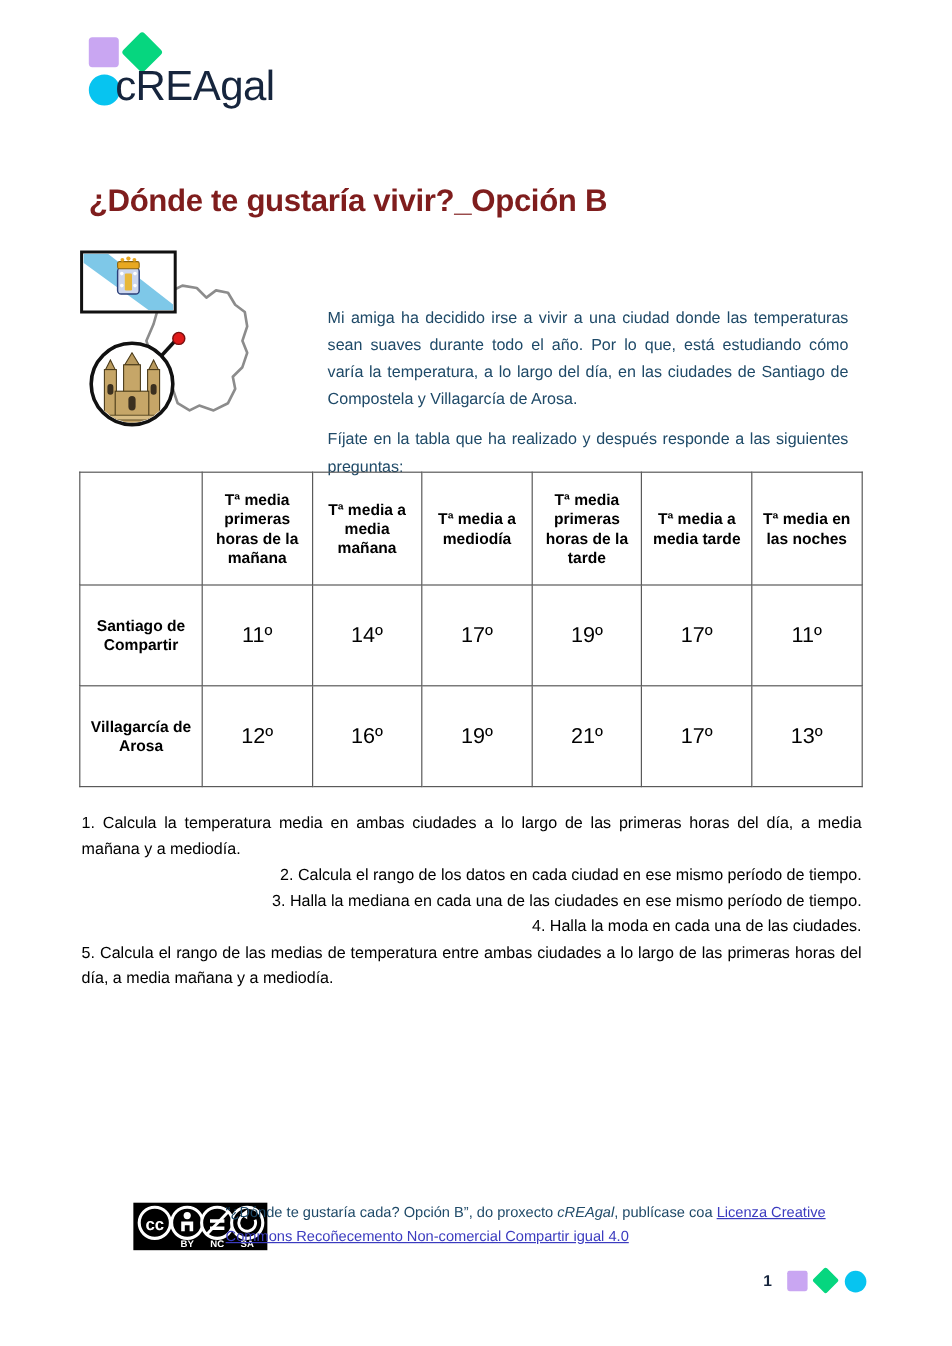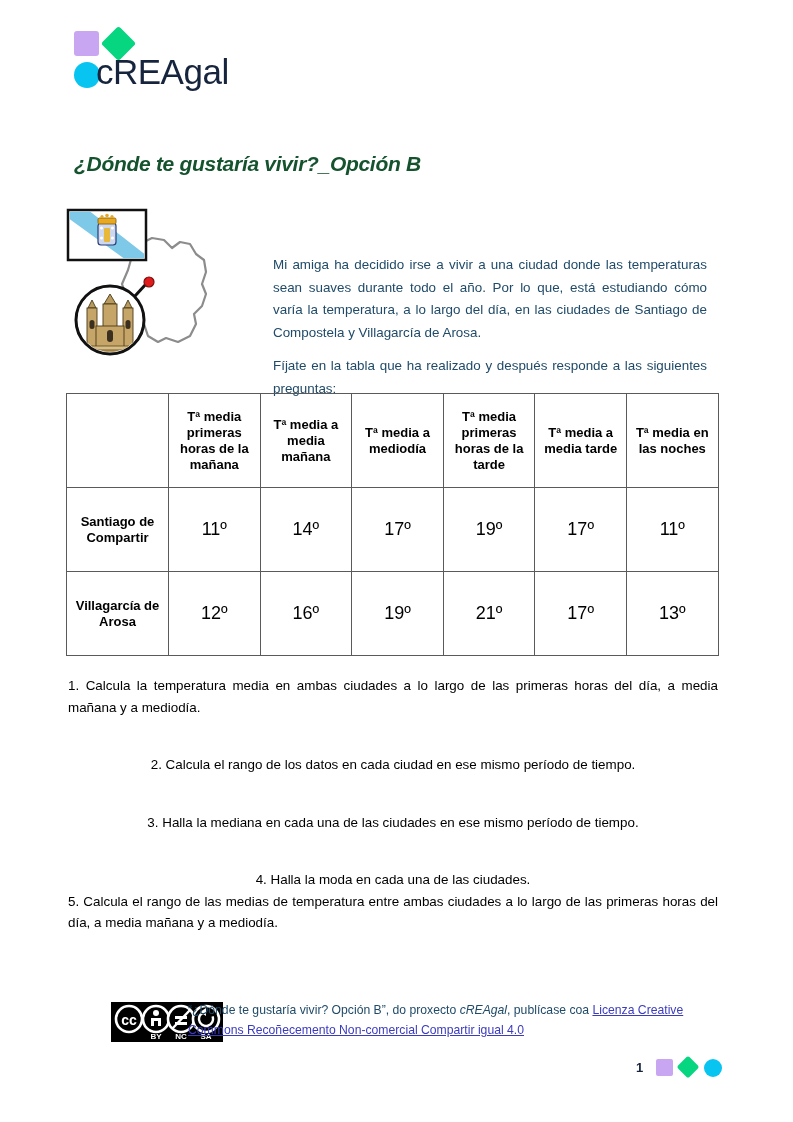--- a/index.html
+++ b/index.html
@@ -59,26 +59,25 @@
     letter-spacing: -0.5px;
     line-height: 1;
     white-space: nowrap;
   }
 
   
   .page-title {
     position: absolute;
     left: 74px;
     top: 152px;
-    font-size: 21px;
+    font-size: 26px;
     font-weight: bold;
-    color: #14532d;
+    color: #7f1d1d;
     letter-spacing: -0.3px;
     white-space: nowrap;
-    font-style: italic;
   }
 
   
   .illustration {
     position: absolute;
     left: 66px;
     top: 208px;
     width: 190px;
     height: 155px;
   }
@@ -135,21 +134,21 @@
   .questions {
     position: absolute;
     left: 68px;
     top: 675px;
     width: 650px;
     font-size: 13.4px;
     line-height: 21.5px;
     color: #000000;
   }
   .questions p { margin: 0; text-align: justify; }
-  .questions p.nojustify { text-align: center; margin-top: 36px; }
+  .questions p.nojustify { text-align: right; }
 
   
   .footer {
     position: absolute;
     left: 68px;
     top: 1000px;
     width: 652px;
   }
   .cc-badge {
     position: absolute;
@@ -371,21 +370,21 @@
 
       <circle cx="95" cy="17" r="13" fill="#000000" stroke="#ffffff" stroke-width="2.6"></circle>
       <path d="M95 10 a7 7 0 1 0 6.5 4.4" fill="none" stroke="#ffffff" stroke-width="2.4"></path>
       <polygon points="95,6 95,14 89,10" fill="#ffffff"></polygon>
 
       <text x="45" y="37" font-family="Liberation Sans, sans-serif" font-size="8" font-weight="bold" fill="#ffffff" text-anchor="middle">BY</text>
       <text x="70" y="37" font-family="Liberation Sans, sans-serif" font-size="8" font-weight="bold" fill="#ffffff" text-anchor="middle">NC</text>
       <text x="95" y="37" font-family="Liberation Sans, sans-serif" font-size="8" font-weight="bold" fill="#ffffff" text-anchor="middle">SA</text>
     </svg>
   </div>
-  <div class="footer-text"><span>“¿Dónde te gustaría vivir? Opción B”, do proxecto </span><span class="italic">cREAgal</span><span>, publícase coa </span><a class="lic" href="#">Licenza Creative Commons Recoñecemento Non-comercial Compartir igual 4.0</a></div>
+  <div class="footer-text"><span>“¿Dónde te gustaría cada? Opción B”, do proxecto </span><span class="italic">cREAgal</span><span>, publícase coa </span><a class="lic" href="#">Licenza Creative Commons Recoñecemento Non-comercial Compartir igual 4.0</a></div>
 </div>
 
 <div class="pagebar">
   <div class="page-num">1</div>
   <div class="pg-square"></div>
   <div class="pg-diamond"></div>
   <div class="pg-circle"></div>
 </div>
 
 </body></html>

